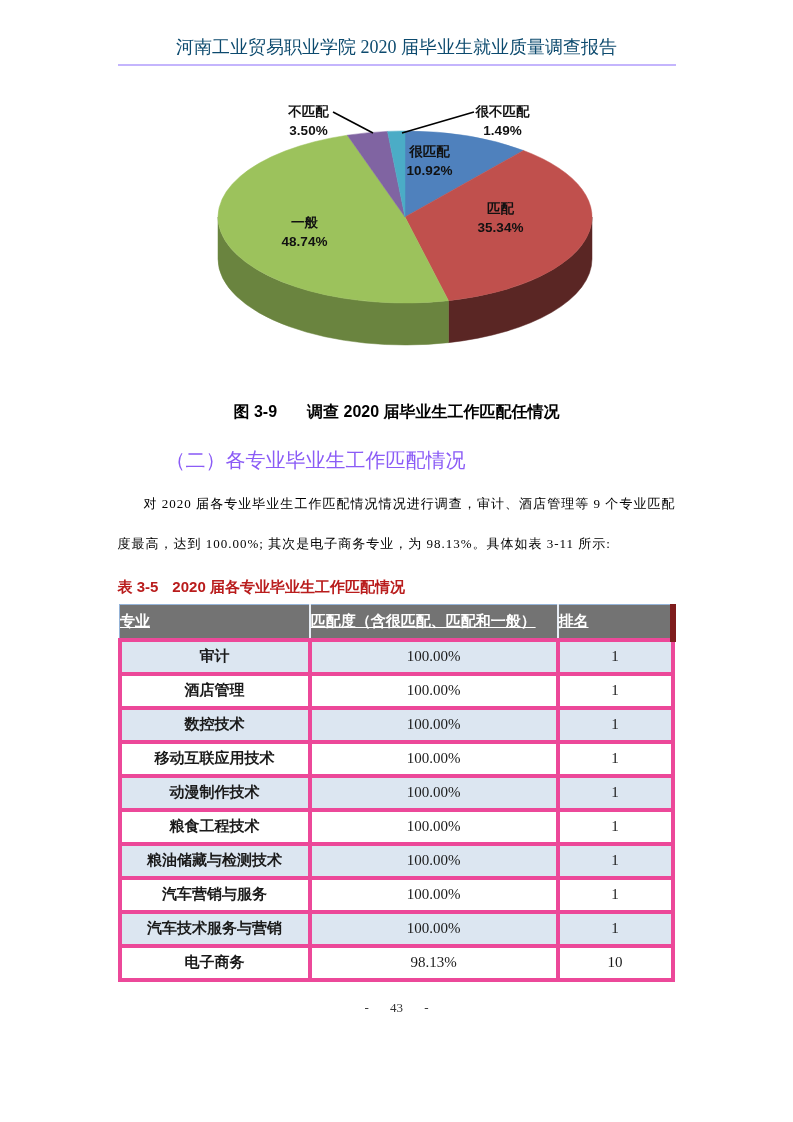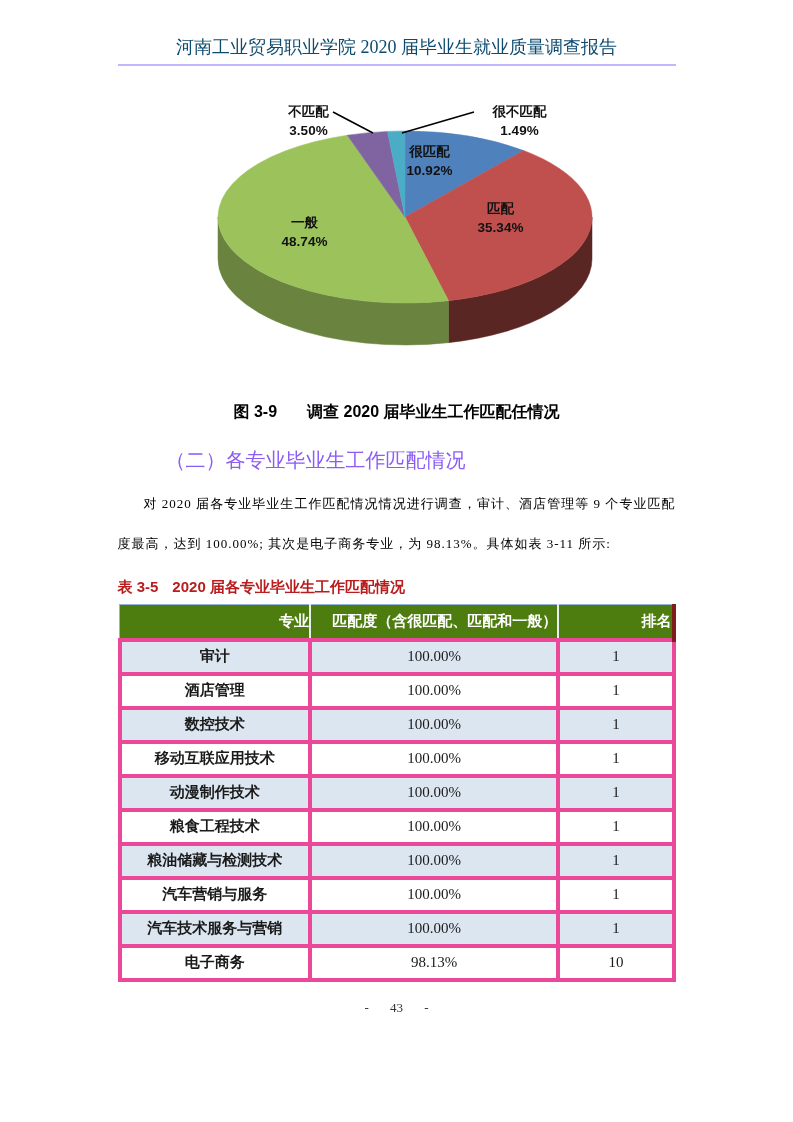--- a/index.html
+++ b/index.html
@@ -24,24 +24,24 @@
   .section-heading { margin-top:26px; font-size:20px; line-height:24px; padding-left:48px; color:#8b5cf6; }
 
   .body-paragraph { margin-top:12px; font-size:13px; line-height:40px; text-align:justify;
                     text-indent:2em; letter-spacing:1px; color:#000; }
 
   .table-caption { text-align:left; font-family:"Liberation Sans", sans-serif;
                    font-weight:bold; font-size:15px; line-height:18px; margin-top:14px; color:#b91c1c; }
   .table-caption .cap-label { margin-right:14px; }
 
   table.data-table { width:558px; margin-top:8px; border-collapse:collapse; }
-  table.data-table th { background:#4d7c0f; color:#ffffff; font-family:"Liberation Sans", sans-serif;
-                        font-weight:bold; font-size:15px; height:35px; text-align:right;
-                        border:1px solid #95B3D7; border-right:2px solid #e8eef6; }
-  table.data-table th:last-child { border-right:4px solid #7f1d1d;margin-left:8px; }
+  table.data-table th { background:#737373; color:#ffffff; font-family:"Liberation Sans", sans-serif;
+                        font-weight:bold; font-size:15px; height:35px; text-align:left;
+                        border:1px solid #95B3D7; border-right:2px solid #e8eef6;text-decoration:underline; }
+  table.data-table th:last-child { border-right:6px solid #7f1d1d;margin-left:8px; }
   table.data-table td { font-size:15px; height:34px; text-align:center;
                         border:4px solid #ec4899; color:#1a1a1a; }
   table.data-table tr.alt td { background:#DCE6F1; }
   table.data-table td:first-child { font-family:"Liberation Sans", sans-serif; font-weight:bold; }
   table.data-table col.c1 { width:192px; }
   table.data-table col.c2 { width:250px; }
   table.data-table col.c3 { width:116px; }
 
   .page-number { text-align:center; margin-top:18px; font-size:13px; color:#333; word-spacing:18px; }
 </style>
@@ -65,21 +65,21 @@
           <path d="M287,137 L229.32000063567784,55.193289624575954 A187,86 0 0 1 269.5169798002123,51.37667804190717 Z" fill="#8064A2" stroke="#8064A2" stroke-width="0.5"></path>
           <path d="M287,137 L269.5169798002123,51.37667804190717 A187,86 0 0 1 286.99999999999994,51 Z" fill="#4BACC6" stroke="#4BACC6" stroke-width="0.5"></path>
           <line x1="215" y1="32" x2="255" y2="53" stroke="#000" stroke-width="1.6"></line>
           <line x1="356" y1="32" x2="284" y2="53" stroke="#000" stroke-width="1.6"></line>
         </svg>
 
       <div class="pie-label" style="left:191px; top:22px">
         <div>不匹配</div>
         <div>3.50%</div>
       </div>
-      <div class="pie-label" style="left:402px; top:22px">
+      <div class="pie-label" style="left:385px; top:22px">
         <div>很不匹配</div>
         <div>1.49%</div>
       </div>
       <div class="pie-label" style="left:312px; top:62px">
         <div>很匹配</div>
         <div>10.92%</div>
       </div>
       <div class="pie-label" style="left:383px; top:119px">
         <div>匹配</div>
         <div>35.34%</div>

